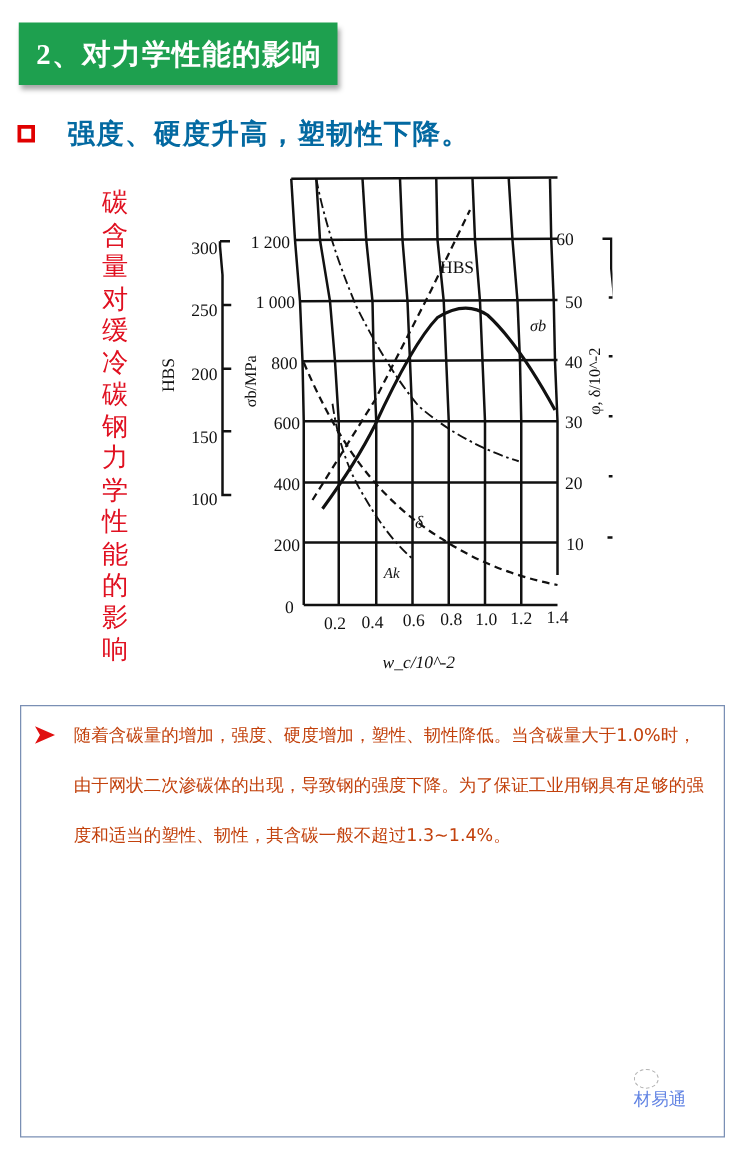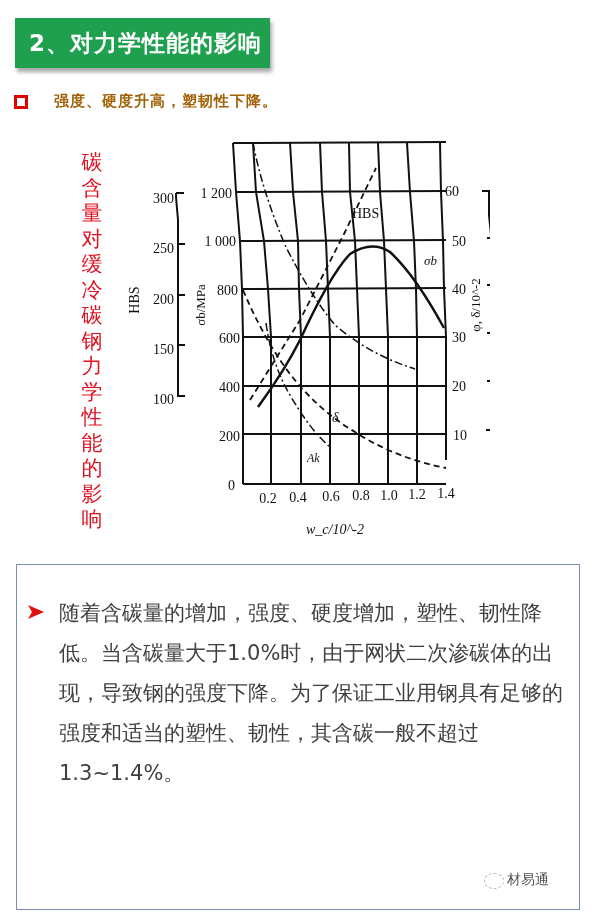--- a/index.html
+++ b/index.html
@@ -1,29 +1,29 @@
 <!DOCTYPE html>
 <html><head>
 <meta charset="utf-8">
 <style>
   * { box-sizing: border-box; margin: 0; padding: 0; }
   body { width: 600px; height: 920px; background: #ffffff; position: relative; overflow: hidden; font-family: "DejaVu Sans", sans-serif; }
   .title-box { position: absolute; left: 15px; top: 18px; width: 255px; height: 50px; background: #1ea04f; box-shadow: 2px 4px 4px rgba(0,0,0,0.35); display: flex; align-items: center; padding-left: 14px; }
-  .title-text { color: #ffffff; font-size: 23px; font-weight: bold; letter-spacing: 1px; }
+  .title-text { color: #ffffff; font-size: 23px; font-weight: bold; letter-spacing: 1px; font-family: Liberation Serif, serif; }
   .subheading { position: absolute; left: 14px; top: 92px; display: flex; align-items: center; }
   .sq-bullet { width: 14px; height: 14px; border: 3px solid #e00000; background: #fff; margin-right: 26px; }
-  .subheading-text { color: #a16207; font-size: 15px; font-weight: bold; letter-spacing: 1px; }
+  .subheading-text { color: #0369a1; font-size: 22px; font-weight: bold; letter-spacing: 1px; }
   .vert-label { position: absolute; left: 78px; top: 150px; width: 28px; color: #e01020; font-size: 21px; line-height: 25.5px; text-align: center; font-family: "DejaVu Sans", sans-serif; }
   .vert-label span { display: block; }
   .chart { position: absolute; left: 110px; top: 130px; }
   .textbox { position: absolute; left: 16px; top: 564px; width: 564px; height: 346px; border: 1.5px solid #7a8fb4; background: #fff; }
-  .para { position: absolute; left: 18px; width: 530px; color: #404040; font-size: 21px; line-height: 40px; font-family: "DejaVu Sans", sans-serif; margin-top: 24px; }
+  .para { position: absolute; left: 18px; width: 530px; color: #c2410c; font-size: 14px; line-height: 40px; font-family: "DejaVu Sans", sans-serif; }
   .para .arrow { position: absolute; left: -8px; top: 10px; width: 18px; height: 18px; }
   .para .body { display: block; padding-left: 24px; }
-  .watermark { position: absolute; right: 30px; bottom: 20px; color: #000000; font-size: 14px; opacity: 0.7; display: flex; align-items: flex-end; }
+  .watermark { position: absolute; right: 30px; bottom: 20px; color: #1d4ed8; font-size: 14px; opacity: 0.7; display: flex; align-items: flex-start; flex-direction: column; }
   .wm-logo { width: 20px; height: 16px; border: 1px dashed #999; border-radius: 50%; margin-right: 3px; }
 </style>
 </head>
 <body>
 
 <div class="title-box">
   <span class="title-text">2、对力学性能的影响</span>
 </div>
 
 <div class="subheading">

